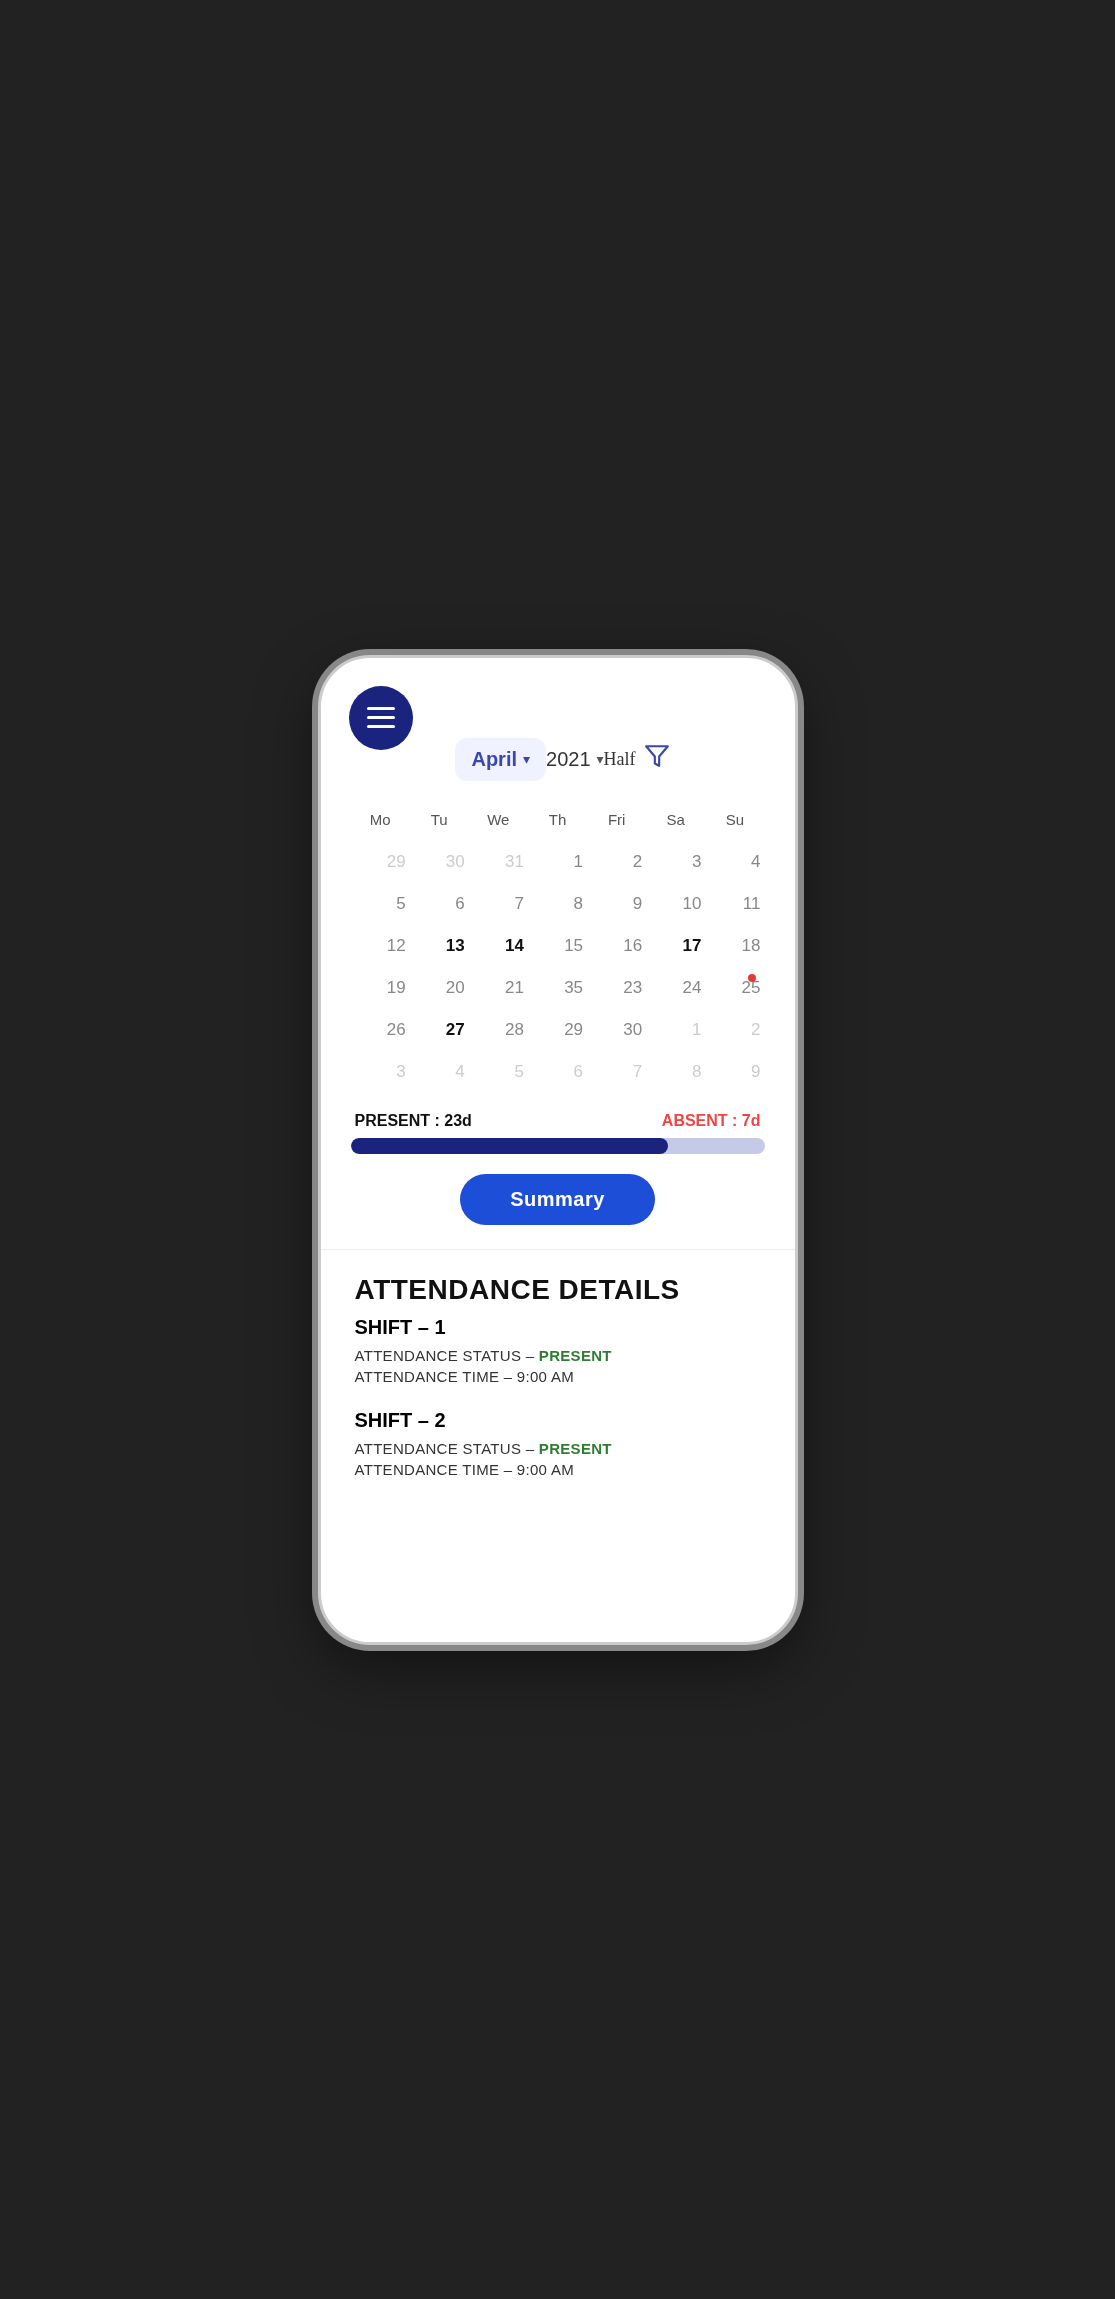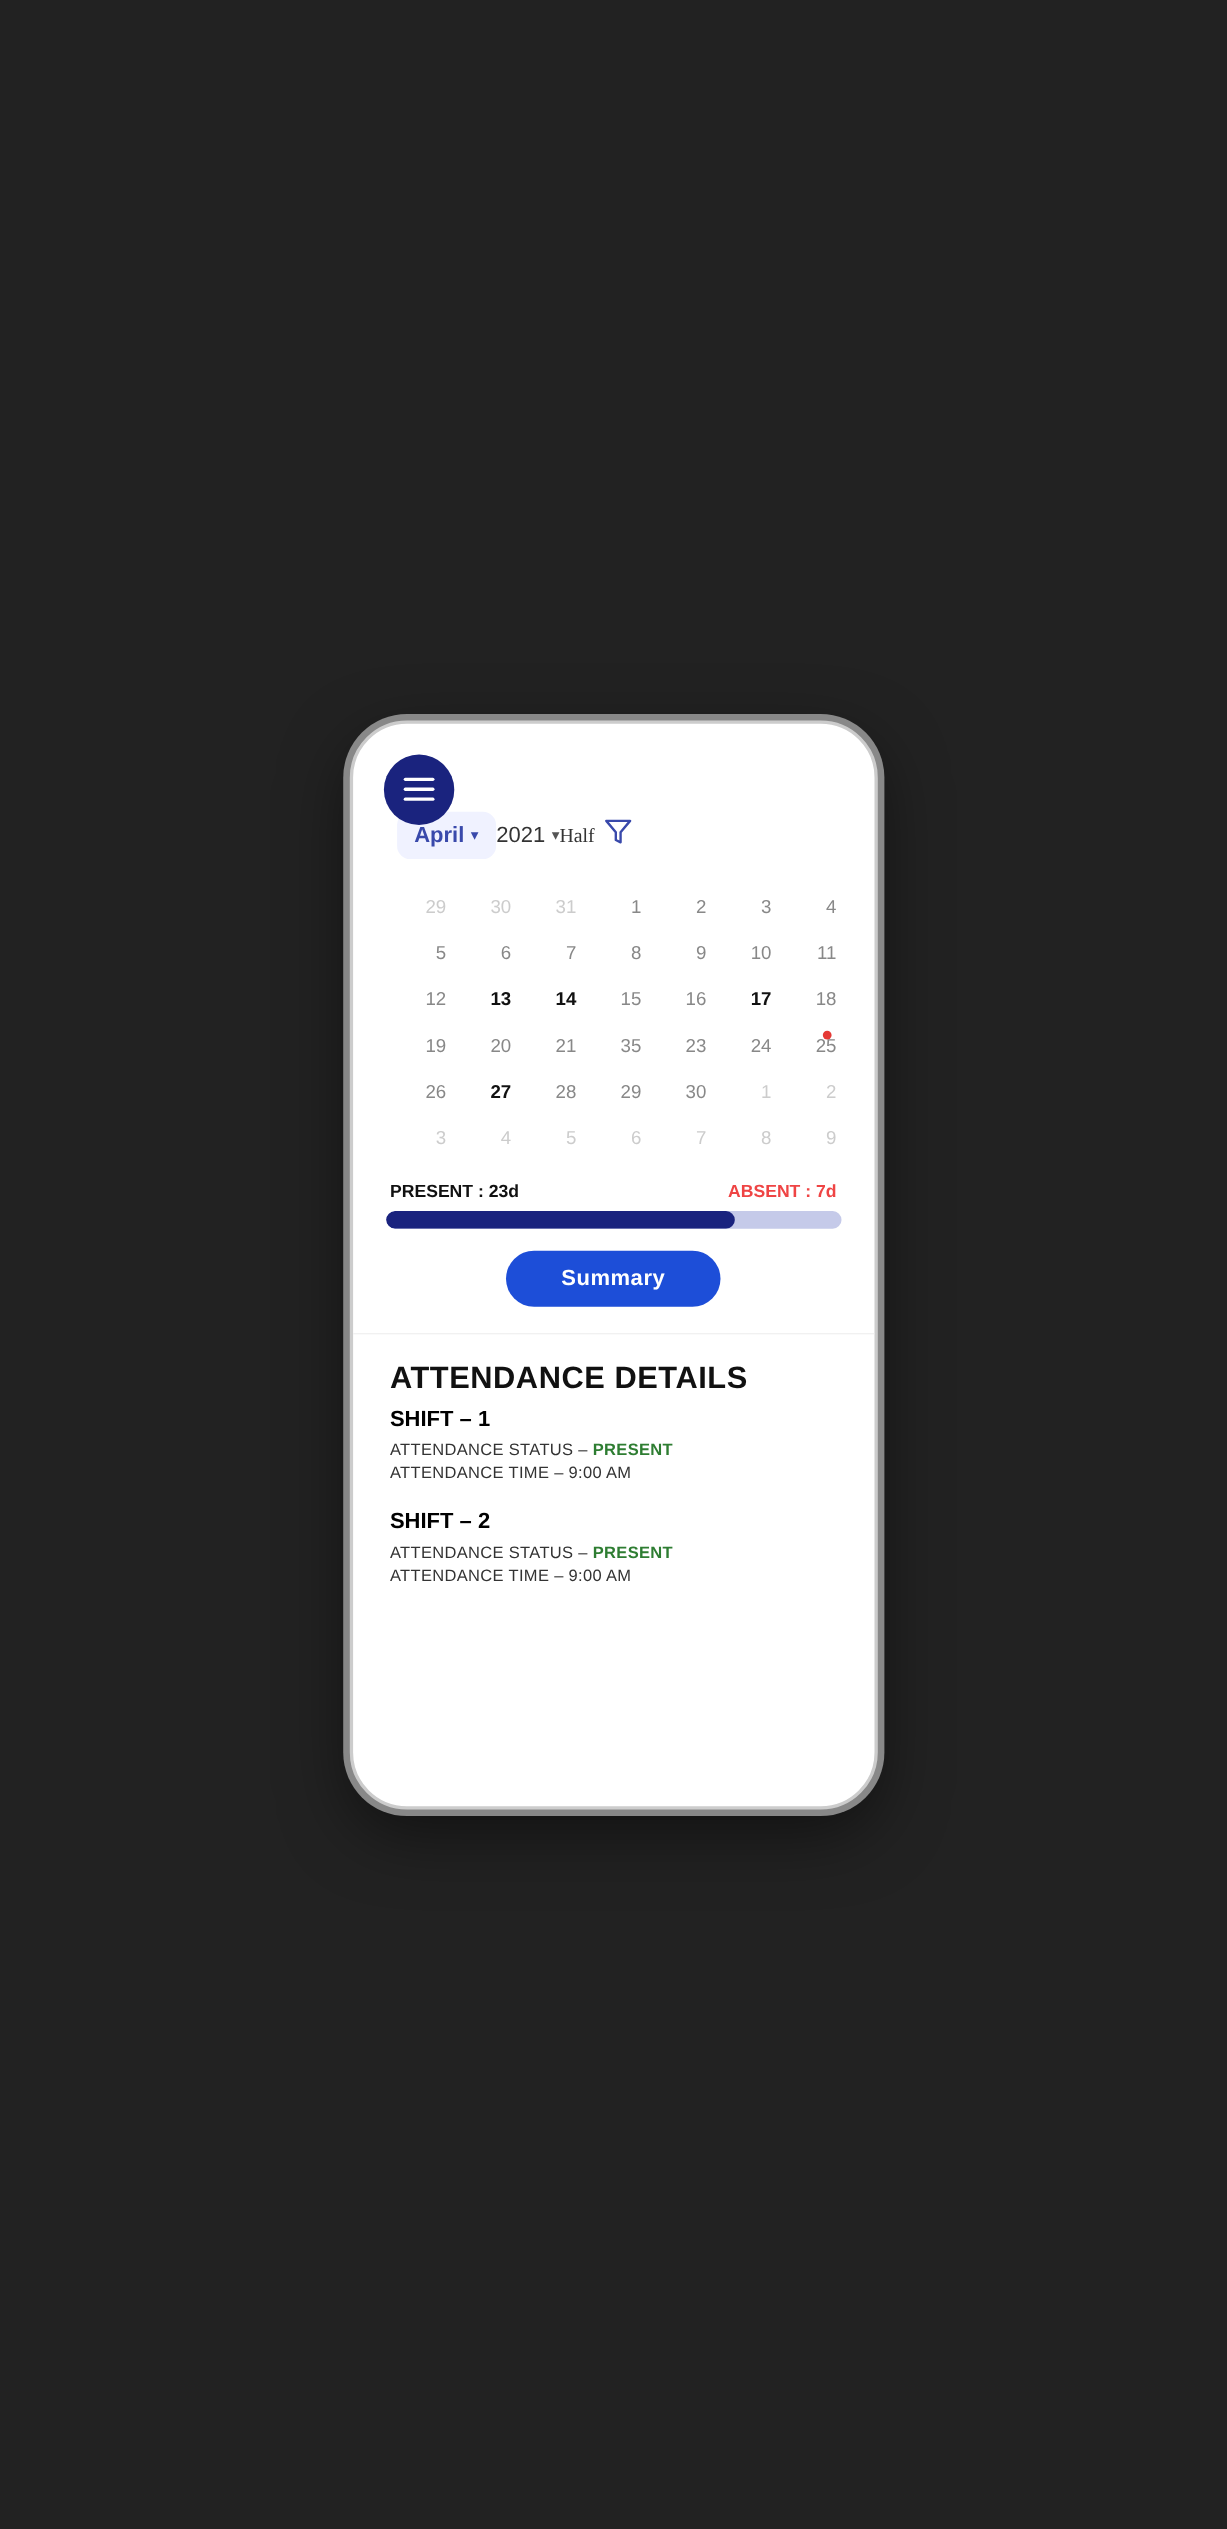--- a/index.html
+++ b/index.html
@@ -47,21 +47,21 @@
       display: block;
       width: 28px;
       height: 3px;
       background: #fff;
       border-radius: 2px;
     }
     
     .header-row {
       display: flex;
       align-items: center;
-      justify-content: flex-start;
+      justify-content: center;
       margin-top: 20px;
       margin-bottom: 24px;
       padding-left: 10px;
     }
     .month-selector {
       background: #f0f2ff;
       border-radius: 12px;
       padding: 10px 16px;
       display: flex;
       align-items: center;
@@ -264,20 +264,29 @@
         <span class="half-text">Half</span>
         <span class="filter-icon">
           <svg width="26" height="26" viewBox="0 0 24 24" fill="none" stroke="#3949ab" stroke-width="2" stroke-linecap="round" stroke-linejoin="round">
             <polygon points="22 3 2 3 10 12.46 10 19 14 21 14 12.46 22 3"></polygon>
           </svg>
         </span>
       </div>
     </div>
 
     <div class="calendar">
+      <div class="cal-header">
+        <div class="day-name">Mo</div>
+        <div class="day-name">Tu</div>
+        <div class="day-name">We</div>
+        <div class="day-name">Th</div>
+        <div class="day-name">Fri</div>
+        <div class="day-name">Sa</div>
+        <div class="day-name">Su</div>
+      </div>
       <div class="cal-body" id="cal-body">
       <div class="cal-cell other-month">29</div>
           <div class="cal-cell other-month">30</div>
           <div class="cal-cell other-month">31</div>
           <div class="cal-cell current-month">1</div>
           <div class="cal-cell current-month">2</div>
           <div class="cal-cell current-month">3</div>
           <div class="cal-cell current-month">4</div>
           <div class="cal-cell current-month">5</div>
           <div class="cal-cell current-month">6</div>

